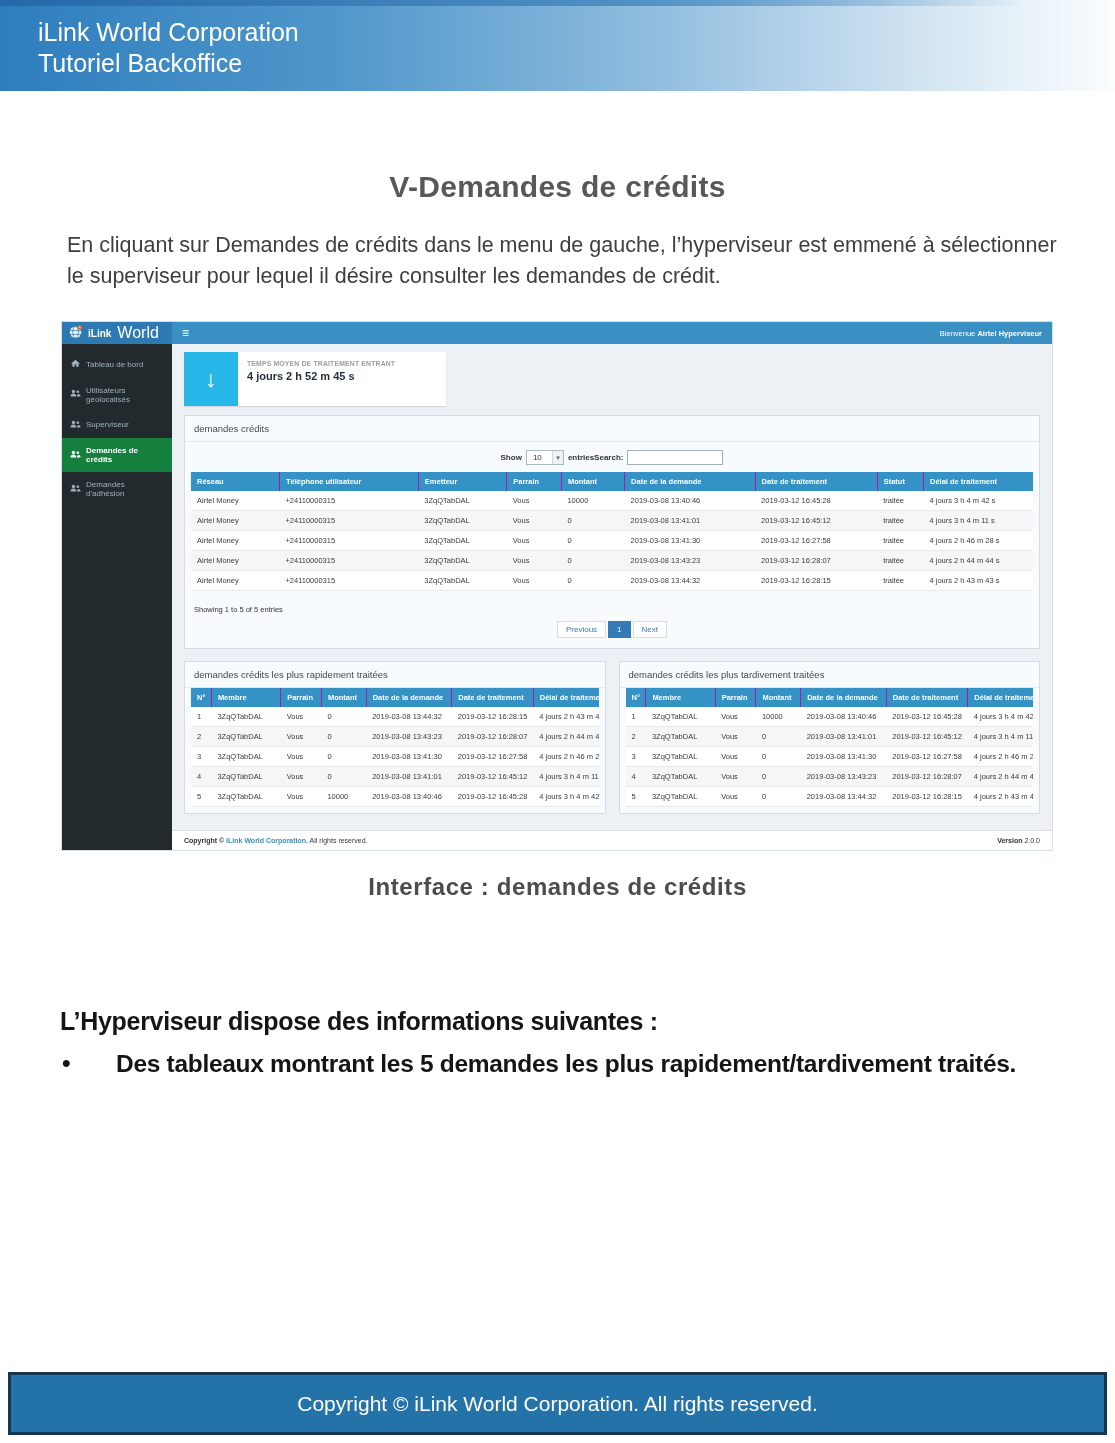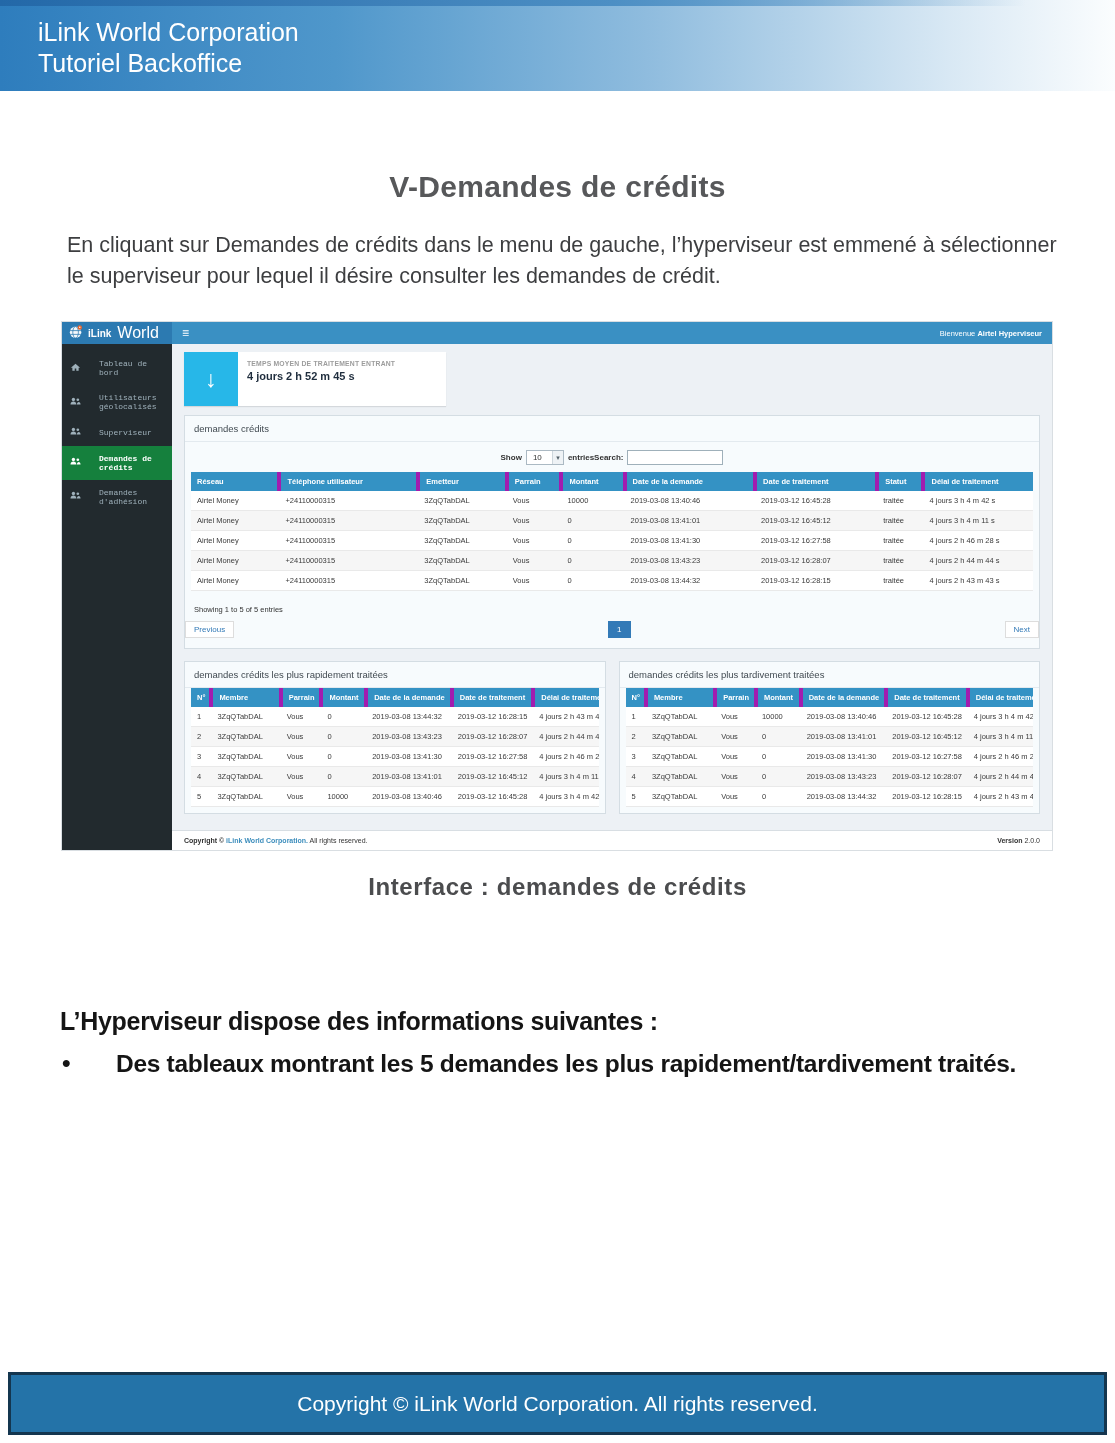--- a/index.html
+++ b/index.html
@@ -44,22 +44,22 @@
   .brand-bold { font-weight:700; font-size:10px; }
   .brand-light { font-weight:300; font-size:16px; margin-left:1px; }
   .nav-rest { flex:1; display:flex; align-items:center; justify-content:space-between; padding:0 10px; }
   .hamburger { color:#fff; font-size:12px; line-height:1; cursor:pointer; }
   .welcome { color:#fff; font-size:7.5px; }
   .welcome .w-user { font-weight:700; }
 
   .app-body { flex:1; display:flex; min-height:0; }
   .sidebar { width:110px; background:#222a2e; padding-top:7px; flex-shrink:0; }
   .side-item {
-    display:flex; align-items:center; gap:18px; padding:8px 8px;
-    color:#9fb1bb; font-size:8px; cursor:pointer;font-family:Liberation Mono, monospace;
+    display:flex; align-items:center; gap:5px; padding:8px 8px;
+    color:#9fb1bb; font-size:8px; cursor:pointer;
   }
   .side-item.active { color:#fff; font-weight:700; background:#15803d; }
   .side-item svg { width:11px; height:8.5px; flex-shrink:0; fill:currentColor; }
 
   .app-main { flex:1; display:flex; flex-direction:column; min-width:0; }
   .content { flex:1; padding:8px 12px; }
 
   .stat-card { width:262px; height:54px; background:#fff; display:flex; box-shadow:0 1px 1px rgba(0,0,0,0.1); }
   .stat-icon { width:54px; flex-shrink:0; background:#27b7e8; color:#fff; display:flex; align-items:center; justify-content:center; font-size:23px; }
   .stat-text { padding:8px 9px; overflow:hidden; }
@@ -76,31 +76,31 @@
     width:38px; height:15px; background:#fff; border:1px solid #abb9c3; display:flex;
     align-items:center; justify-content:space-between; padding-left:6px; font-weight:400; cursor:pointer;
   }
   .select .chev { color:#56636b; font-size:7px; background:#eef2f5; align-self:stretch; display:flex; align-items:center; padding:0 3px; border-left:1px solid #cdd6dc; }
   .search { display:flex; align-items:center; gap:4px; }
   .search input { width:96px; height:15px; border:1px solid #9fb0ba; background:#fff; font-size:8px; padding:0 3px; outline:none; }
 
   table.data { width:100%; border-collapse:collapse; table-layout:fixed; }
   .data thead th {
     background:#3492c4; color:#fff; font-size:7.5px; font-weight:700; text-align:left;
-    padding:5px 6px; border-left:4px solid #a21caf; white-space:nowrap; overflow:hidden; cursor:pointer;
+    padding:5px 6px; border-left:1px solid #a21caf; white-space:nowrap; overflow:hidden; cursor:pointer;
   }
   .data thead th:first-child { border-left:none; }
   .data tbody td {
     font-size:7.5px; color:#3a3a3a; background:#fff; padding:5px 6px;
     border-bottom:1px solid #e9e9e9; white-space:nowrap; overflow:hidden;
   }
   .data tbody tr:nth-child(even) td { background:#f6f6f6; }
 
   .summary { font-size:7.5px; color:#333; padding:8px 9px 2px; }
-  .pager { display:flex; justify-content:space-between; align-items:center; padding:5px 0 10px; }
+  .pager { display:flex; justify-content:center; align-items:center; padding:5px 0 10px; }
   .page-btn {
     font-size:8px; color:#337ab7; background:#fff; border:1px solid #ddd;
     padding:3px 8px; cursor:pointer;
   }
   .page-btn.active { background:#337ab7; border-color:#337ab7; color:#fff; margin:0 2px; }
 
   .bottom-row { display:flex; gap:13px; margin-top:12px; }
   .bottom-row .panel { flex:1; margin-top:0; min-width:0; }
 
   .app-footer {

